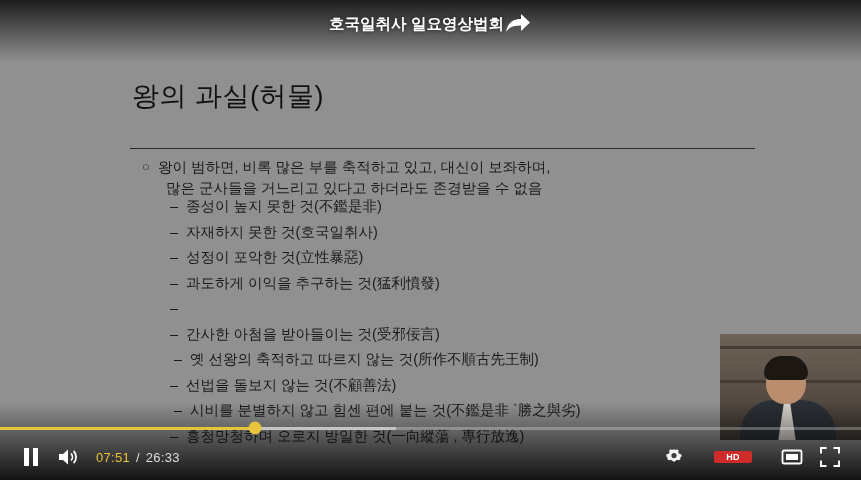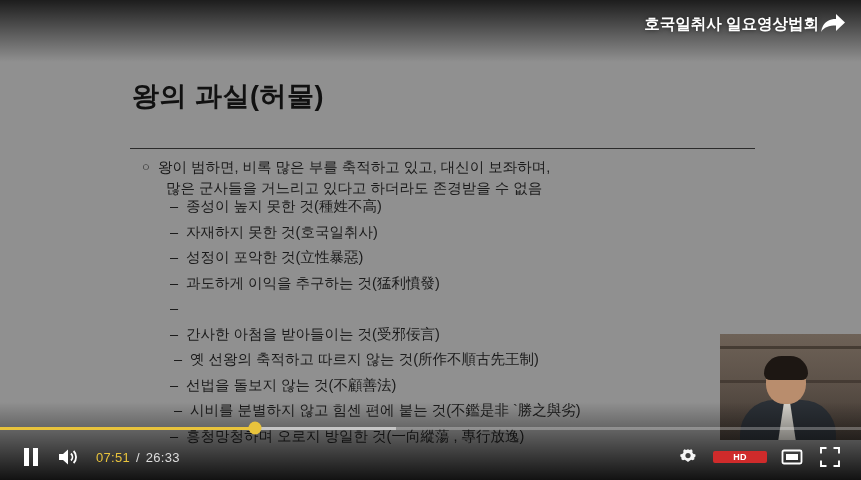--- a/index.html
+++ b/index.html
@@ -29,21 +29,21 @@
     top: 0;
     right: 0;
     bottom: 0;
     background: #909090;
   }
   .slide-title {
     position: absolute;
     left: 132px;
     top: 78px;
     font-size: 27px;
-    font-weight: bold;
+    font-weight: normal;
     color: #111;
     letter-spacing: 0.5px;
   }
   .slide-rule {
     position: absolute;
     left: 130px;
     top: 148px;
     width: 625px;
     height: 1px;
     background: #2b2b2b;
@@ -100,21 +100,21 @@
     pointer-events: none;
   }
   .top-bar {
     position: absolute;
     left: 0;
     top: 0;
     width: 100%;
     height: 48px;
     display: flex;
     align-items: center;
-    justify-content: flex-end;
+    justify-content: center;
     padding: 12px 14px;
     box-sizing: border-box;
   }
   .video-title {
     color: #fff;
     font-size: 15.5px;
     font-weight: bold;
     text-shadow: 0 0 4px rgba(0,0,0,0.6);
   }
   .share-icon {
@@ -275,22 +275,22 @@
   }
   .time-current { color: #e8c33c; }
   .time-sep { color: #ddd; margin: 0 2px; }
   .time-total { color: #ddd; }
   .hd-badge {
     background: #cf2b2b;
     color: #fff;
     font-size: 9px;
     font-weight: bold;
     border-radius: 2px;
-    padding: 1px 20px;
-    margin: 0 6px;
+    padding: 1px 12px;
+    margin: 0 21px;
     letter-spacing: 0.4px;
   }
 </style>
 </head>
 <body>
 
 <div class="player">
 
   <div class="video-frame">
     <div class="slide">
@@ -299,21 +299,21 @@
       <div class="bullets">
         <div class="bullet-row lvl0">
           <span class="bullet-marker circle">○</span>
           <span class="bullet-text">왕이 범하면, 비록 많은 부를 축적하고 있고, 대신이 보좌하며,</span>
         </div>
         <div class="bullet-row cont">
           <span class="bullet-text">많은 군사들을 거느리고 있다고 하더라도 존경받을 수 없음</span>
         </div>
         <div class="bullet-row lvl1">
           <span class="bullet-marker">–</span>
-          <span class="bullet-text">종성이 높지 못한 것(種姓不高)</span>
+          <span class="bullet-text">종성이 높지 못한 것(不鑑是非)</span>
         </div>
         <div class="bullet-row lvl1">
           <span class="bullet-marker">–</span>
           <span class="bullet-text">자재하지 못한 것(호국일취사)</span>
         </div>
         <div class="bullet-row lvl1">
           <span class="bullet-marker">–</span>
           <span class="bullet-text">성정이 포악한 것(立性暴惡)</span>
         </div>
         <div class="bullet-row lvl1">

